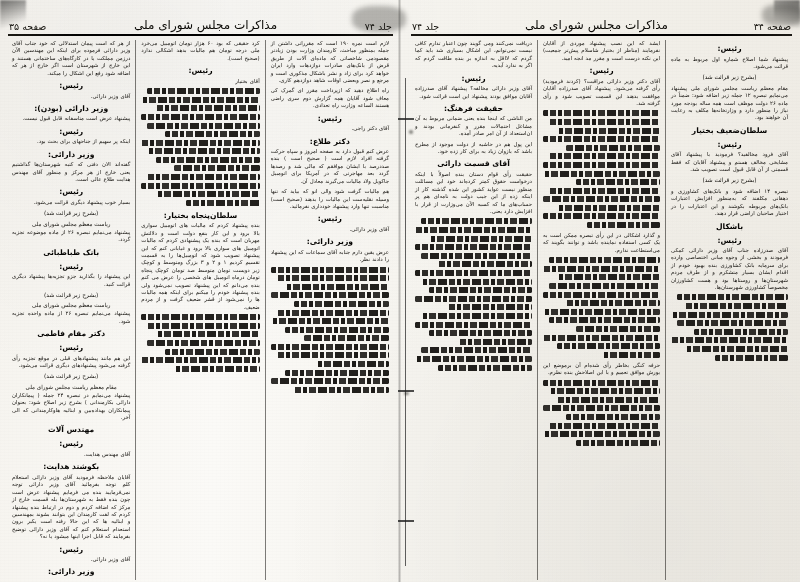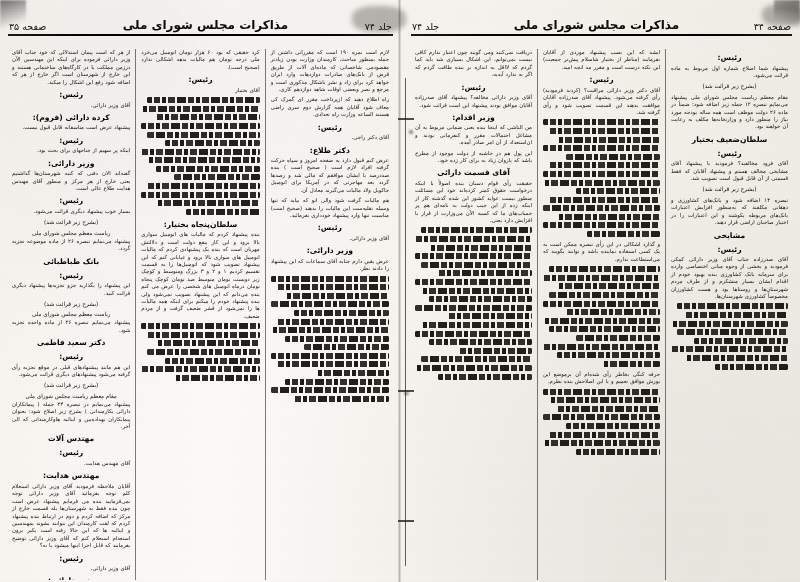--- a/index.html
+++ b/index.html
@@ -43,34 +43,33 @@
   .edge-mark{
     position:absolute;left:398px;width:16px;height:1.5px;background:#222;opacity:.8;
   }
 
   
   .runhead{
     display:flex;align-items:flex-end;justify-content:space-between;
     height:26px;padding:0 2px;
   }
   .rh-cell{font-size:9.5px;color:#16140f;letter-spacing:.2px;white-space:nowrap;}
-  .rh-title{font-size:12px;font-weight:700;color:#0d0c08;letter-spacing:.4px;}
+  .rh-title{font-size:12px;font-weight:400;color:#0d0c08;letter-spacing:.4px;}
   .rule{
     height:2px;margin:2px 1px 4px 1px;
     background:linear-gradient(90deg,#1c1a15 0%,#000 20%,#000 80%,#1c1a15 100%);
   }
 
   
   .cols{display:flex;flex-direction:row;height:540px;gap:0;}
   .col{
     position:relative;flex:1 1 0;min-width:0;
     padding:0 5px;
     box-sizing:border-box;
     overflow:hidden;
-    margin-top:9px;
   }
   .col + .col{border-right:1px solid rgba(20,18,14,.55);}
   .page-left .col + .col{border-right:1px solid rgba(20,18,14,.55);}
 
   
   .para{margin:0 0 4px 0;}
   .ln{
     height:6px;margin-bottom:2.6px;border-radius:1px;
     background:
       repeating-linear-gradient(90deg,
@@ -141,21 +140,21 @@
         <div class="col">
           <div class="speaker">رئیس:</div>
           <p class="txt">پیشنهاد شما اصلاح شماره اول مربوط به ماده قرائت می‌شود.</p>
           <div class="note">(بشرح زیر قرائت شد)</div>
           <p class="txt">مقام معظم ریاست مجلس شورای ملی پیشنهاد می‌نمایم تبصره ۱۲ جمله زیر اضافه شود: ضمناً در ماده ۲۶ دولت موظف است همه ساله بودجه مورد نیاز را منظور دارد و وزارتخانه‌ها مکلف به رعایت آن خواهند بود.</p>
           <div class="speaker">سلطان‌ضعیف بختیار</div>
           <div class="speaker">رئیس:</div>
           <p class="txt">آقای فرود مخالفید؟ فرمودید با پیشنهاد آقای مشایخی مخالف هستم و پیشنهاد آقایان که فقط قسمتی از آن قابل قبول است تصویب شد.</p>
           <div class="note">(بشرح زیر قرائت شد)</div>
           <p class="txt">تبصره ۱۴ اضافه شود و بانک‌های کشاورزی و دهقانی مکلفند که به‌منظور افزایش اعتبارات بانک‌های مربوطه بکوشند و این اعتبارات را در اختیار صاحبان اراضی قرار دهند.</p>
-          <div class="speaker">مشایخی</div>
+          <div class="speaker">باشکال</div>
           <div class="speaker">رئیس:</div>
           <p class="txt">آقای صدرزاده جناب آقای وزیر دارائی کمکی فرمودند و بخشی از وجوه مبانی اختصاصی وارده برای سرمایه بانک کشاورزی بنده بهبود خودم از اقدام ایشان بسیار متشکرم و از طرف مردم شهرستان‌ها و روستاها بود و هست کشاورزان مخصوصاً کشاورزی شهرستان‌ها.</p>
           <div class="para">
             <div class="ln w95"></div>
               <div class="ln b w88"></div>
               <div class="ln c"></div>
             <div class="ln d w95"></div>
               <div class="ln w80"></div>
               <div class="ln b"></div>
             <div class="ln c w88"></div>
@@ -208,21 +207,21 @@
               <div class="ln b w95"></div>
             <div class="ln c"></div>
               <div class="ln w72"></div>
           </div>
         </div>
 
         <div class="col">
           <p class="txt">دریافت نمی‌کنند ومی گویند چون اعتبار تدارم کافی نیست نمی‌توانم، این اشکال بسیاری شد باید کما گردم که لااقل به اندازه بر بنده طاقت گردم که اگر به ندارد آیدیه.</p>
           <div class="speaker">رئیس:</div>
           <p class="txt">آقای وزیر دارائی مخالفه؟ پیشنهاد آقای صدرزاده آقایان موافق بودند پیشنهاد این است قرائت شود.</p>
-          <div class="speaker">وزیر اقدام:</div>
+          <div class="speaker">حقیقت فرهنگ:</div>
           <p class="txt">من الناشی که اینجا بنده یعنی ضمانی مربوط به آن مشاغل احتمالات مقرر و کنفرمانی بودند و ان‌استعداد از آن امر صادر آمده.</p>
           <p class="txt">این پول هم در حاشیه از دولت موجود از مطرح باشد که بازوان زیاد به برای کار زده خود.</p>
           <div class="speaker">آقای قسمت دارائی</div>
           <p class="txt">حقیقت رأی قوام دستان بنده اصولاً با اینکه درخواست حقوق کمتر کرده‌اند خود این مسائلت منظور نیست عواید کشور این شده گذشته کار از اینکه زده از این جیب دولت به نامه‌ای هم پر حساب‌های ما که کسبه الآن می‌وزارت از قرار با افزایش دارد یعنی.</p>
           <div class="para">
             <div class="ln w95"></div>
               <div class="ln b"></div>
               <div class="ln c w88"></div>
             <div class="ln"></div>
               <div class="ln d w95"></div>
@@ -316,47 +315,47 @@
               <div class="ln w80"></div>
               <div class="ln b"></div>
             <div class="ln c w72"></div>
           </div>
         </div>
 
         <div class="col">
           <p class="txt">از هر که است پیمان استدلالی که خود جناب آقای وزیر دارائی فرموده برای اینکه این مهندسین الآن درزمن مملکت یا در کارگاه‌های ساختمانی هستند و این خارج از شهرستان است اگر خارج از هر که اضافه شود رفع این اشکال را میکند.</p>
           <div class="speaker">رئیس:</div>
           <p class="txt">آقای وزیر دارائی.</p>
-          <div class="speaker">کرده دارائی (فروم):</div>
+          <div class="speaker">وزیر دارائی (بودن):</div>
           <p class="txt">پیشنهاد عرض است متاسفانه قابل قبول نیست.</p>
           <div class="speaker">رئیس:</div>
           <p class="txt">اینکه پر سهیم از جناحهای برای بحث بود.</p>
           <div class="speaker">وزیر دارائی:</div>
           <p class="txt">گفته‌اند الان دفتی که کتبه شهرستان‌ها گذاشتیم یعنی خارج از هر مرکز و منظور آقای مهندس هدایت طلاع عالی است.</p>
           <div class="speaker">رئیس:</div>
           <p class="txt">بسیار خوب پیشنهاد دیگری قرائت می‌شود.</p>
           <div class="note">(بشرح زیر قرائت شد)</div>
           <div class="smallcenter">ریاست معظم مجلس شورای ملی</div>
           <p class="txt">پیشنهاد می‌نمایم تبصره ۲۶ از ماده موضوعه تجزیه گردد.</p>
           <div class="speaker">بانک طباطبائی</div>
           <div class="speaker">رئیس:</div>
           <p class="txt">این پیشنهاد را بگذارید جزو تجزیه‌ها پیشنهاد دیگری قرائت کنید.</p>
           <div class="note">(بشرح زیر قرائت شد)</div>
           <div class="smallcenter">ریاست معظم مجلس شورای ملی</div>
           <p class="txt">پیشنهاد می‌نمایم تبصره ۲۶ از ماده واحده تجزیه شود.</p>
-          <div class="speaker">دکتر سعید فاطمی</div>
+          <div class="speaker">دکتر مقام فاطمی</div>
           <div class="speaker">رئیس:</div>
           <p class="txt">این هم مانند پیشنهادهای قبلی در موقع تجزیه رأی گرفته می‌شود پیشنهادهای دیگری قرائت می‌شود.</p>
           <div class="note">(بشرح زیر قرائت شد)</div>
           <div class="smallcenter">مقام معظم ریاست مجلس شورای ملی</div>
           <p class="txt">پیشنهاد می‌نمایم در تبصره ۲۴ جمله ( پیمانکاران دارائی بکارمندانی ) بشرح زیر اصلاح شود: بعنوان پیمانکاران بهداده‌بین و ابنائیه هاوکارمندانی که الی آخر.</p>
           <div class="speaker">مهندس آلات</div>
           <div class="speaker">رئیس:</div>
           <p class="txt">آقای مهندس هدایت.</p>
-          <div class="speaker">مهندس هدایت:</div>
+          <div class="speaker">بکوشند هدایت:</div>
           <p class="txt">آقایان ملاحظه فرمودید آقای وزیر دارائی استعلام کلم توجه بفرمائید آقای وزیر دارائی توجه نمی‌فرمایید بنده می فرمایم پیشنهاد عرض است چون بنده فقط به شهرستان‌ها بله قسمت خارج از مرکز که اضافه کردم و دوم در ارتباط بنده پیشنهاد کردم که لفت کارمندان این بتوانند بشوند بمهندسین و ابنائیه ها که این حالا رفته است یکبر برون استعدام استعلام کنم که آقای وزیر دارائی توضیح بفرمایند که قابل اجرا اینها میشود یا نه؟</p>
           <div class="speaker">رئیس:</div>
           <p class="txt">آقای وزیر دارائی.</p>
           <div class="speaker">وزیر دارائی:</div>
           <p class="txt">راجع به تبصره می‌رسد که درخصوص ابنائیه ها نوشته.</p>
         </div>
 
       </div>
     </div>
 

